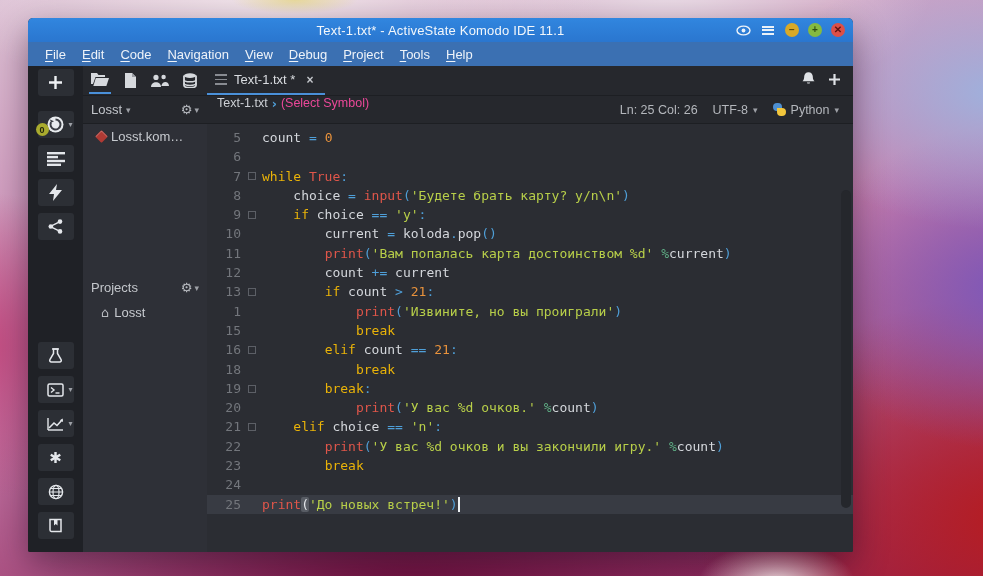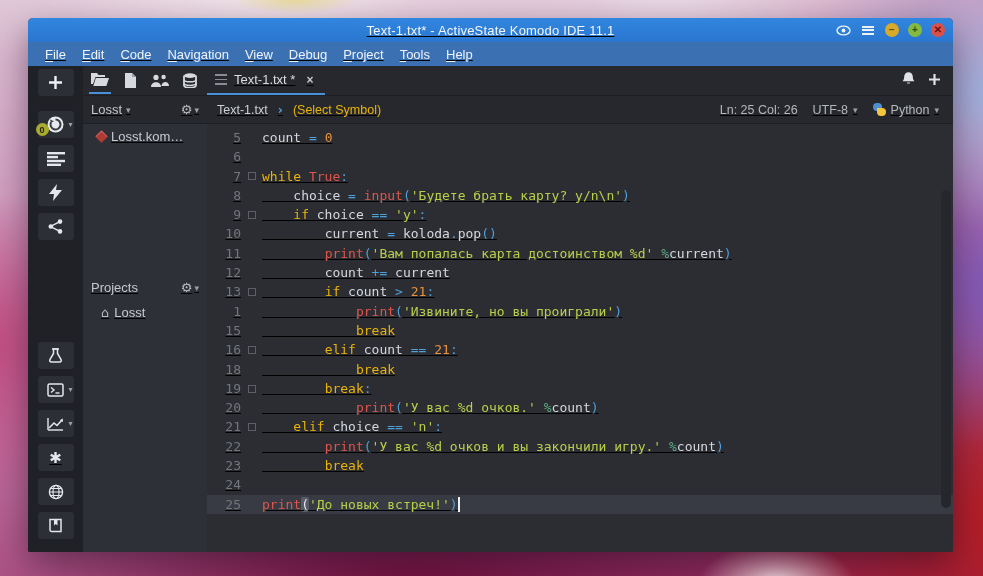--- a/index.html
+++ b/index.html
@@ -15,23 +15,23 @@
       radial-gradient(280px 230px at 102% 50%, #7e58b8, rgba(126,88,184,0) 70%),
       radial-gradient(430px 300px at 103% 90%, #b61c20, rgba(182,28,32,0) 74%),
       radial-gradient(520px 230px at 42% 104%, #6f0f3d, rgba(111,15,61,0) 72%),
       radial-gradient(300px 220px at -3% 60%, #c2487e, rgba(194,72,126,0) 70%),
       radial-gradient(420px 170px at 28% -3%, #f4eaee, rgba(244,234,238,0) 78%),
       radial-gradient(340px 170px at 68% -3%, #ece0e9, rgba(236,224,233,0) 78%),
       linear-gradient(168deg, #dcc0d4 0%, #c87fae 48%, #8e2257 100%);
   }
 
   
-  .window { position:absolute; left:28px; top:18px; width:925px; height:534px;
+  .window { position:absolute; left:28px; top:18px; width:825px; height:534px;
     border-radius:5px 5px 2px 2px; overflow:hidden; box-shadow:0 12px 34px rgba(20,5,25,.45);
-    display:flex; flex-direction:column; background:#26282d;text-decoration:underline; }
+    display:flex; flex-direction:column; background:#26282d; }
 
   .titlebar { height:24px; background:linear-gradient(180deg,#3186df,#2a76cf); color:#f3f7fb;
     display:flex; align-items:center; position:relative; font-size:13px; flex:0 0 24px; }
   .title-text { flex:1; text-align:center; letter-spacing:.2px; }
   .tb-right { position:absolute; right:8px; top:0; height:24px; display:flex; align-items:center; gap:9px; }
   .tb-glyph { width:16px; height:14px; display:flex; align-items:center; justify-content:center; }
   .hamburger { width:12px; height:9px; border-top:2px solid #eaf1f8; border-bottom:2px solid #eaf1f8; position:relative; }
   .hamburger:before { content:""; position:absolute; left:0; right:0; top:1.5px; height:2px; background:#eaf1f8; }
   .winbtn { width:14px; height:14px; border-radius:50%; font-size:10px; font-weight:bold; color:#57400e;
     display:flex; align-items:center; justify-content:center; line-height:1; }
@@ -74,24 +74,24 @@
     background:linear-gradient(#9a9da3 0 2px, transparent 2px 4.5px, #9a9da3 4.5px 6.5px, transparent 6.5px 9px, #9a9da3 9px 11px);
     background-size:100% 100%; opacity:.85; }
   .toprow-right { margin-left:auto; display:flex; align-items:center; gap:12px; padding-right:12px; color:#dfe2e6; }
 
   .midrow { height:28px; background:#26282d; display:flex; flex:0 0 28px; border-bottom:1px solid #1d1f23;
     font-size:13px; color:#c3c6cb; }
   .panel-header { width:124px; display:flex; align-items:center; padding:0 8px; gap:4px; }
   .caret { font-size:9px; color:#9da0a6; font-family:"DejaVu Sans", sans-serif; }
   .gear { margin-left:auto; color:#b9bcc1; font-size:13px; display:flex; align-items:center; gap:2px;
     font-family:"DejaVu Sans", sans-serif; }
-  .crumbbar { flex:1; display:flex; align-items:center; padding:0 14px 0 10px; gap:10px; font-size:12.5px; }
+  .crumbbar { flex:1; display:flex; padding:0 14px 0 10px; gap:4px; font-size:12.5px; }
   .crumb-file { color:#cdd0d5; }
   .crumb-sep { color:#4f9fd8; font-weight:bold; font-family:"DejaVu Sans", sans-serif; }
-  .crumb-symbol { color:#eab308; }
+  .crumb-symbol { color:#ec4899; }
   .crumb-right { margin-left:auto; display:flex; align-items:center; gap:15px; color:#b4b7bc; }
   .status-chunk { display:flex; align-items:center; gap:5px; }
   .py-logo { width:13px; height:13px; position:relative; display:inline-block; }
   .py-logo:before { content:""; position:absolute; left:0; top:0; width:9px; height:8px; background:#4d8fd1; border-radius:4px 4px 0 4px; }
   .py-logo:after { content:""; position:absolute; right:0; bottom:0; width:9px; height:8px; background:#f2c63c; border-radius:0 4px 4px 4px; }
 
   .content { flex:1; display:flex; min-height:0; }
 
   
   .sidepanel { width:124px; background:#2e3037; display:flex; flex-direction:column; font-size:13px; }

